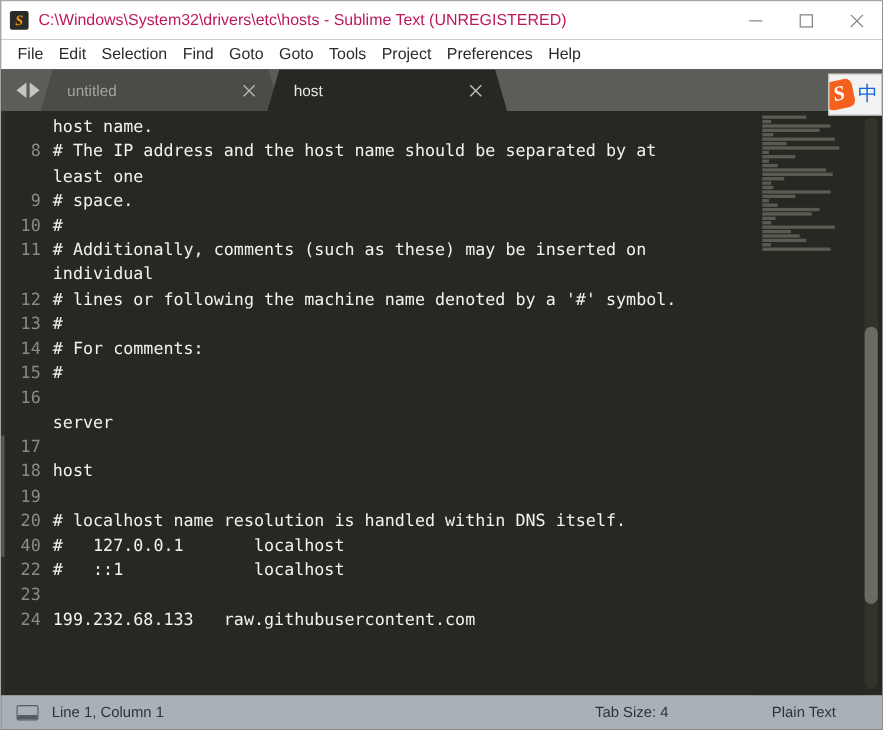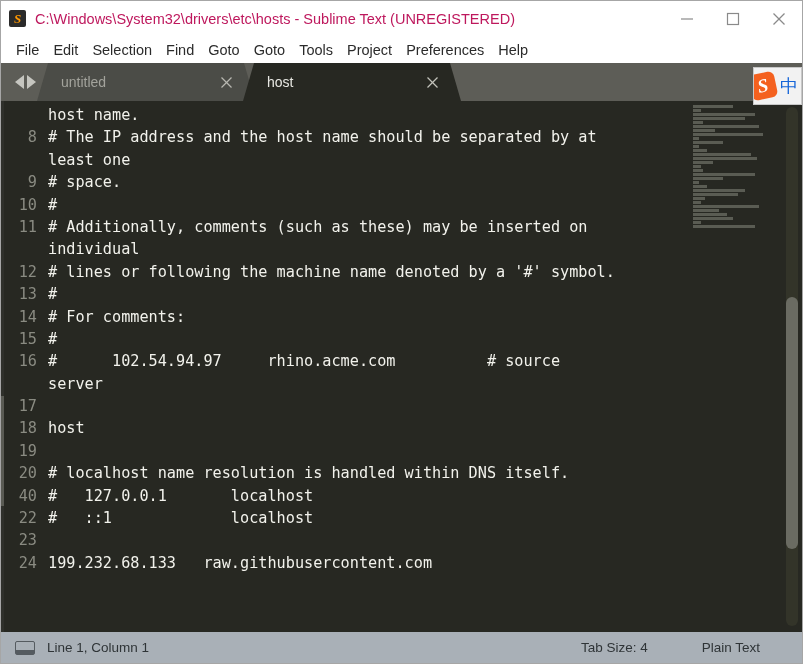--- a/index.html
+++ b/index.html
@@ -327,20 +327,21 @@
   }
   .sb-text {
     font-size: 13.5px;
     color: #2f3437;
     white-space: nowrap;
   }
   .sb-right {
     position: absolute;
     right: 0;
     display: flex;
+    gap: 40px;
   }
   .sb-right .sb-text { margin-right: 54px; }
   .sb-right .sb-text.last { margin-right: 42px; }
 </style>
 </head>
 <body>
 
 <div class="app">
 
   <div class="titlebar">
@@ -422,21 +423,21 @@
         <div class="line"><div class="gutter">8</div><div class="code-text"># The IP address and the host name should be separated by at</div></div>
         <div class="line"><div class="gutter"></div><div class="code-text">least one</div></div>
         <div class="line"><div class="gutter">9</div><div class="code-text"># space.</div></div>
         <div class="line"><div class="gutter">10</div><div class="code-text">#</div></div>
         <div class="line"><div class="gutter">11</div><div class="code-text"># Additionally, comments (such as these) may be inserted on</div></div>
         <div class="line"><div class="gutter"></div><div class="code-text">individual</div></div>
         <div class="line"><div class="gutter">12</div><div class="code-text"># lines or following the machine name denoted by a '#' symbol.</div></div>
         <div class="line"><div class="gutter">13</div><div class="code-text">#</div></div>
         <div class="line"><div class="gutter">14</div><div class="code-text"># For comments:</div></div>
         <div class="line"><div class="gutter">15</div><div class="code-text">#</div></div>
-        <div class="line"><div class="gutter">16</div><div class="code-text">#      102.54.94.97     rhino.acme.com          # source</div></div>
+        <div class="line"><div class="gutter">16</div></div>
         <div class="line"><div class="gutter"></div><div class="code-text">server</div></div>
         <div class="line"><div class="gutter">17</div></div>
         <div class="line"><div class="gutter">18</div><div class="code-text">host</div></div>
         <div class="line"><div class="gutter">19</div><div class="code-text"></div></div>
         <div class="line"><div class="gutter">20</div><div class="code-text"># localhost name resolution is handled within DNS itself.</div></div>
         <div class="line"><div class="gutter">40</div><div class="code-text">#   127.0.0.1       localhost</div></div>
         <div class="line"><div class="gutter">22</div><div class="code-text">#   ::1             localhost</div></div>
         <div class="line"><div class="gutter">23</div><div class="code-text"></div></div>
         <div class="line"><div class="gutter">24</div><div class="code-text">199.232.68.133   raw.githubusercontent.com</div></div>
       </div>

